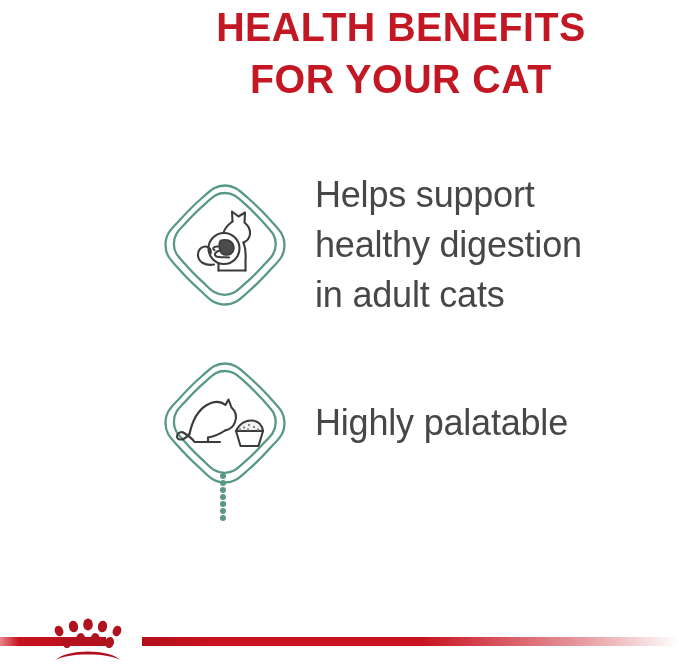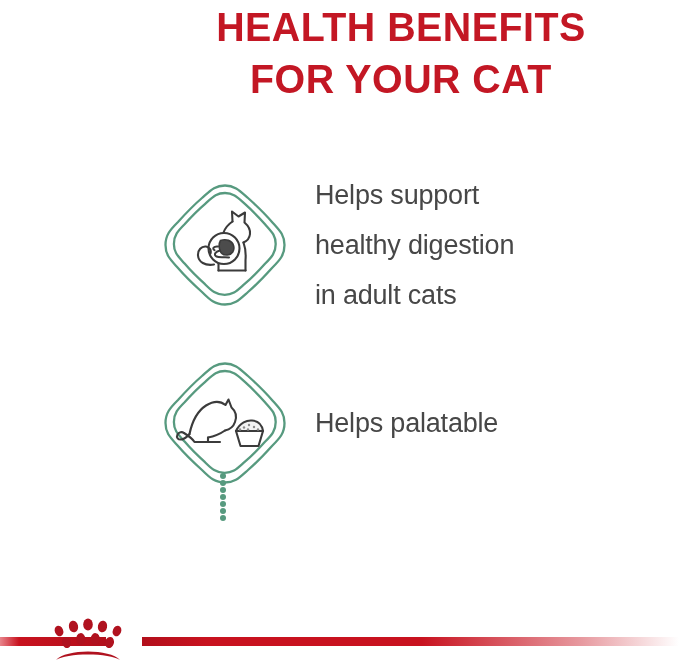--- a/index.html
+++ b/index.html
@@ -70,21 +70,21 @@
     flex: 0 0 auto;
   }
   .icon-wrap svg {
     display: block;
     width: 126px;
     height: 126px;
   }
 
   .benefit-text {
     margin-left: 27px;
-    font-size: 27px;
+    font-size: 36px;
     line-height: 50px;
     color: #474747;
     font-weight: 400;
     letter-spacing: -0.2px;
     white-space: pre-line;
   }
 
   
   .connector {
     position: absolute;
@@ -280,21 +280,21 @@
           <g fill="#8a8a8a">
             <circle cx="82" cy="67.5" r="1.2"></circle>
             <circle cx="87" cy="65" r="1.2"></circle>
             <circle cx="92" cy="67" r="1.2"></circle>
             <circle cx="96" cy="69.5" r="1.2"></circle>
             <circle cx="86" cy="69.5" r="1.2"></circle>
             <circle cx="78" cy="69.5" r="1.2"></circle>
           </g>
         </svg>
       </div>
-      <div class="benefit-text">Helps palatable</div>
+      <div class="benefit-text">Highly palatable</div>
     </div>
 
   </div>
 
   <div class="footer">
     <div class="bar-left"></div>
     <div class="bar-right"></div>
     <div class="crown">
       <svg viewBox="0 0 80 44" xmlns="http://www.w3.org/2000/svg">
         <g fill="#b0121f">

